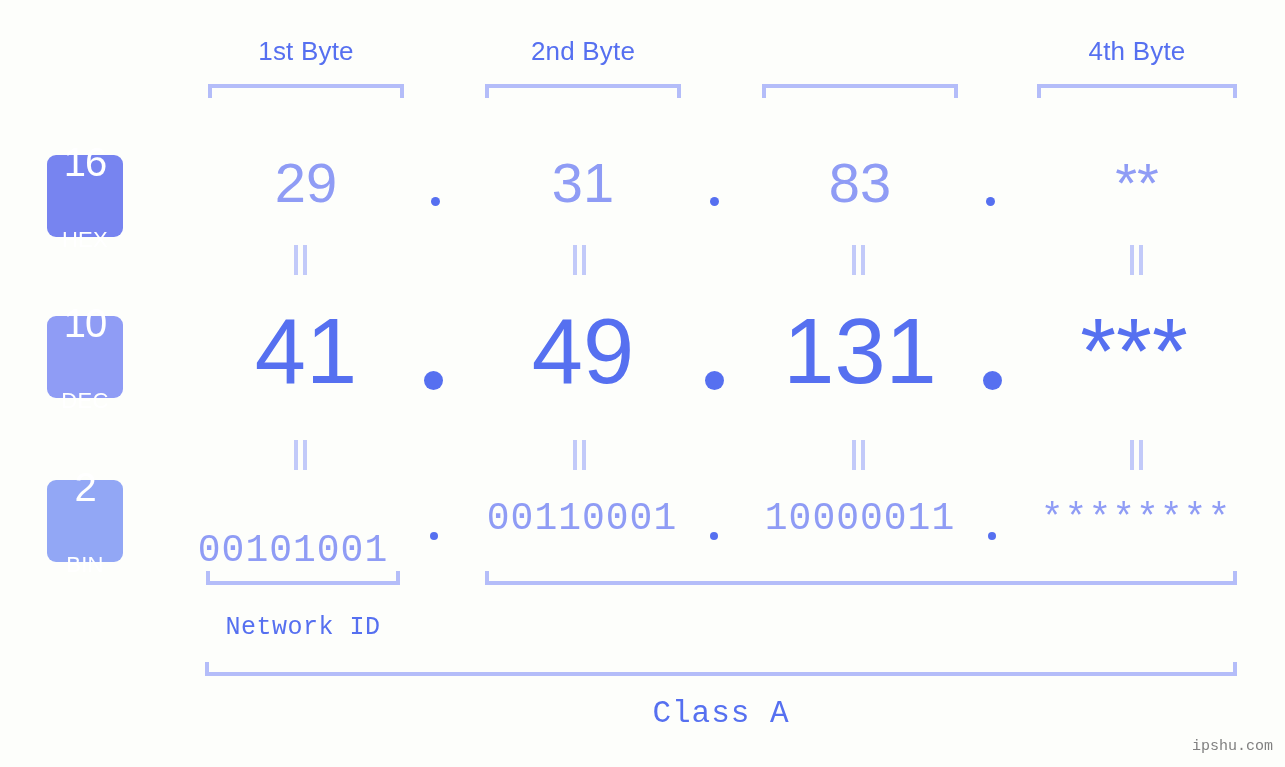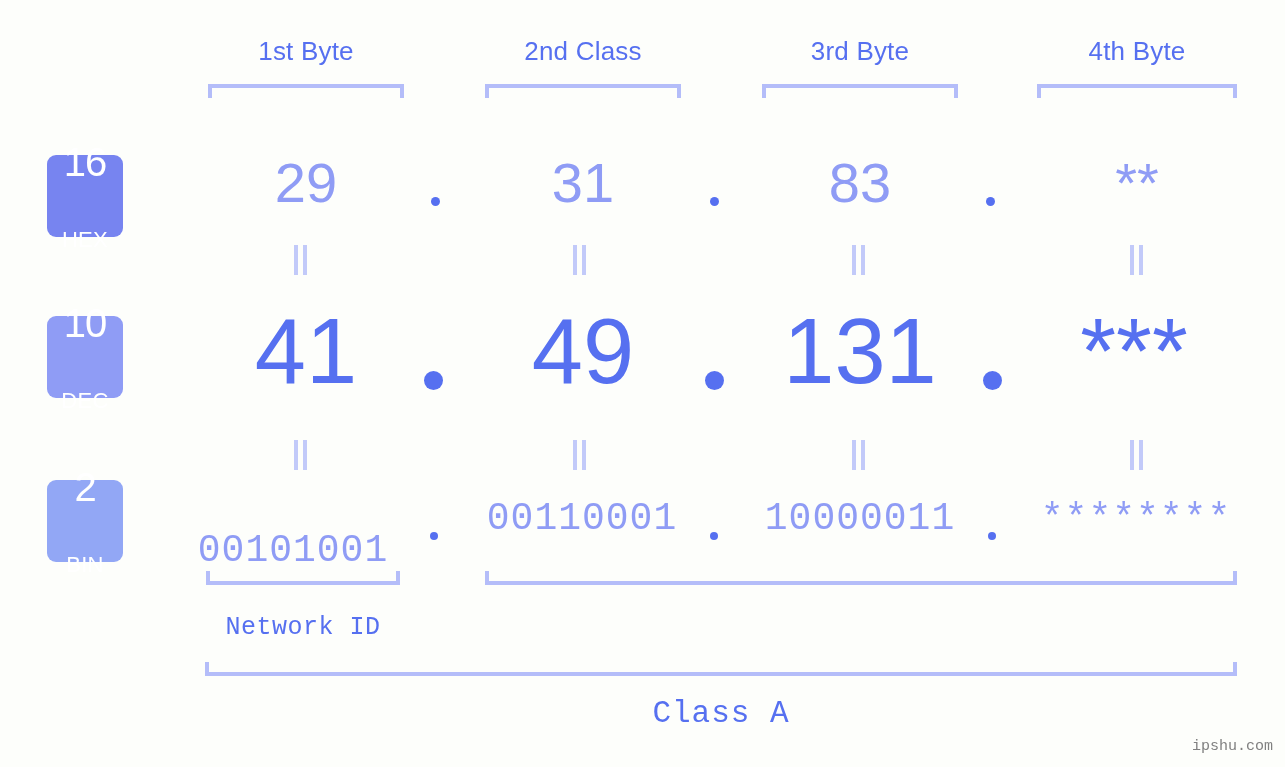--- a/index.html
+++ b/index.html
@@ -161,22 +161,21 @@
     font-family: "Liberation Mono", monospace;
     white-space: nowrap;
   }
 </style>
 </head>
 <body>
 
 <div id="stage">
 
   <div class="byte-label" style="left:208px; top:36px; width:196px;">1st Byte</div>
-  <div class="byte-label" style="left:485px; top:36px; width:196px;">2nd Class</div>
-  <div class="byte-label" style="left:762px; top:36px; width:196px;">3rd Byte</div>
+  <div class="byte-label" style="left:485px; top:36px; width:196px;">2nd Byte</div>
   <div class="byte-label" style="left:1037px; top:36px; width:200px;">4th Byte</div>
 
   <div class="bracket-down" style="left:208px; top:84px; width:196px;"></div>
   <div class="bracket-down" style="left:485px; top:84px; width:196px;"></div>
   <div class="bracket-down" style="left:762px; top:84px; width:196px;"></div>
   <div class="bracket-down" style="left:1037px; top:84px; width:200px;"></div>
 
   <div class="badge" id="badge-hex">
     <span class="num">16</span>
     <span class="name">HEX</span>

